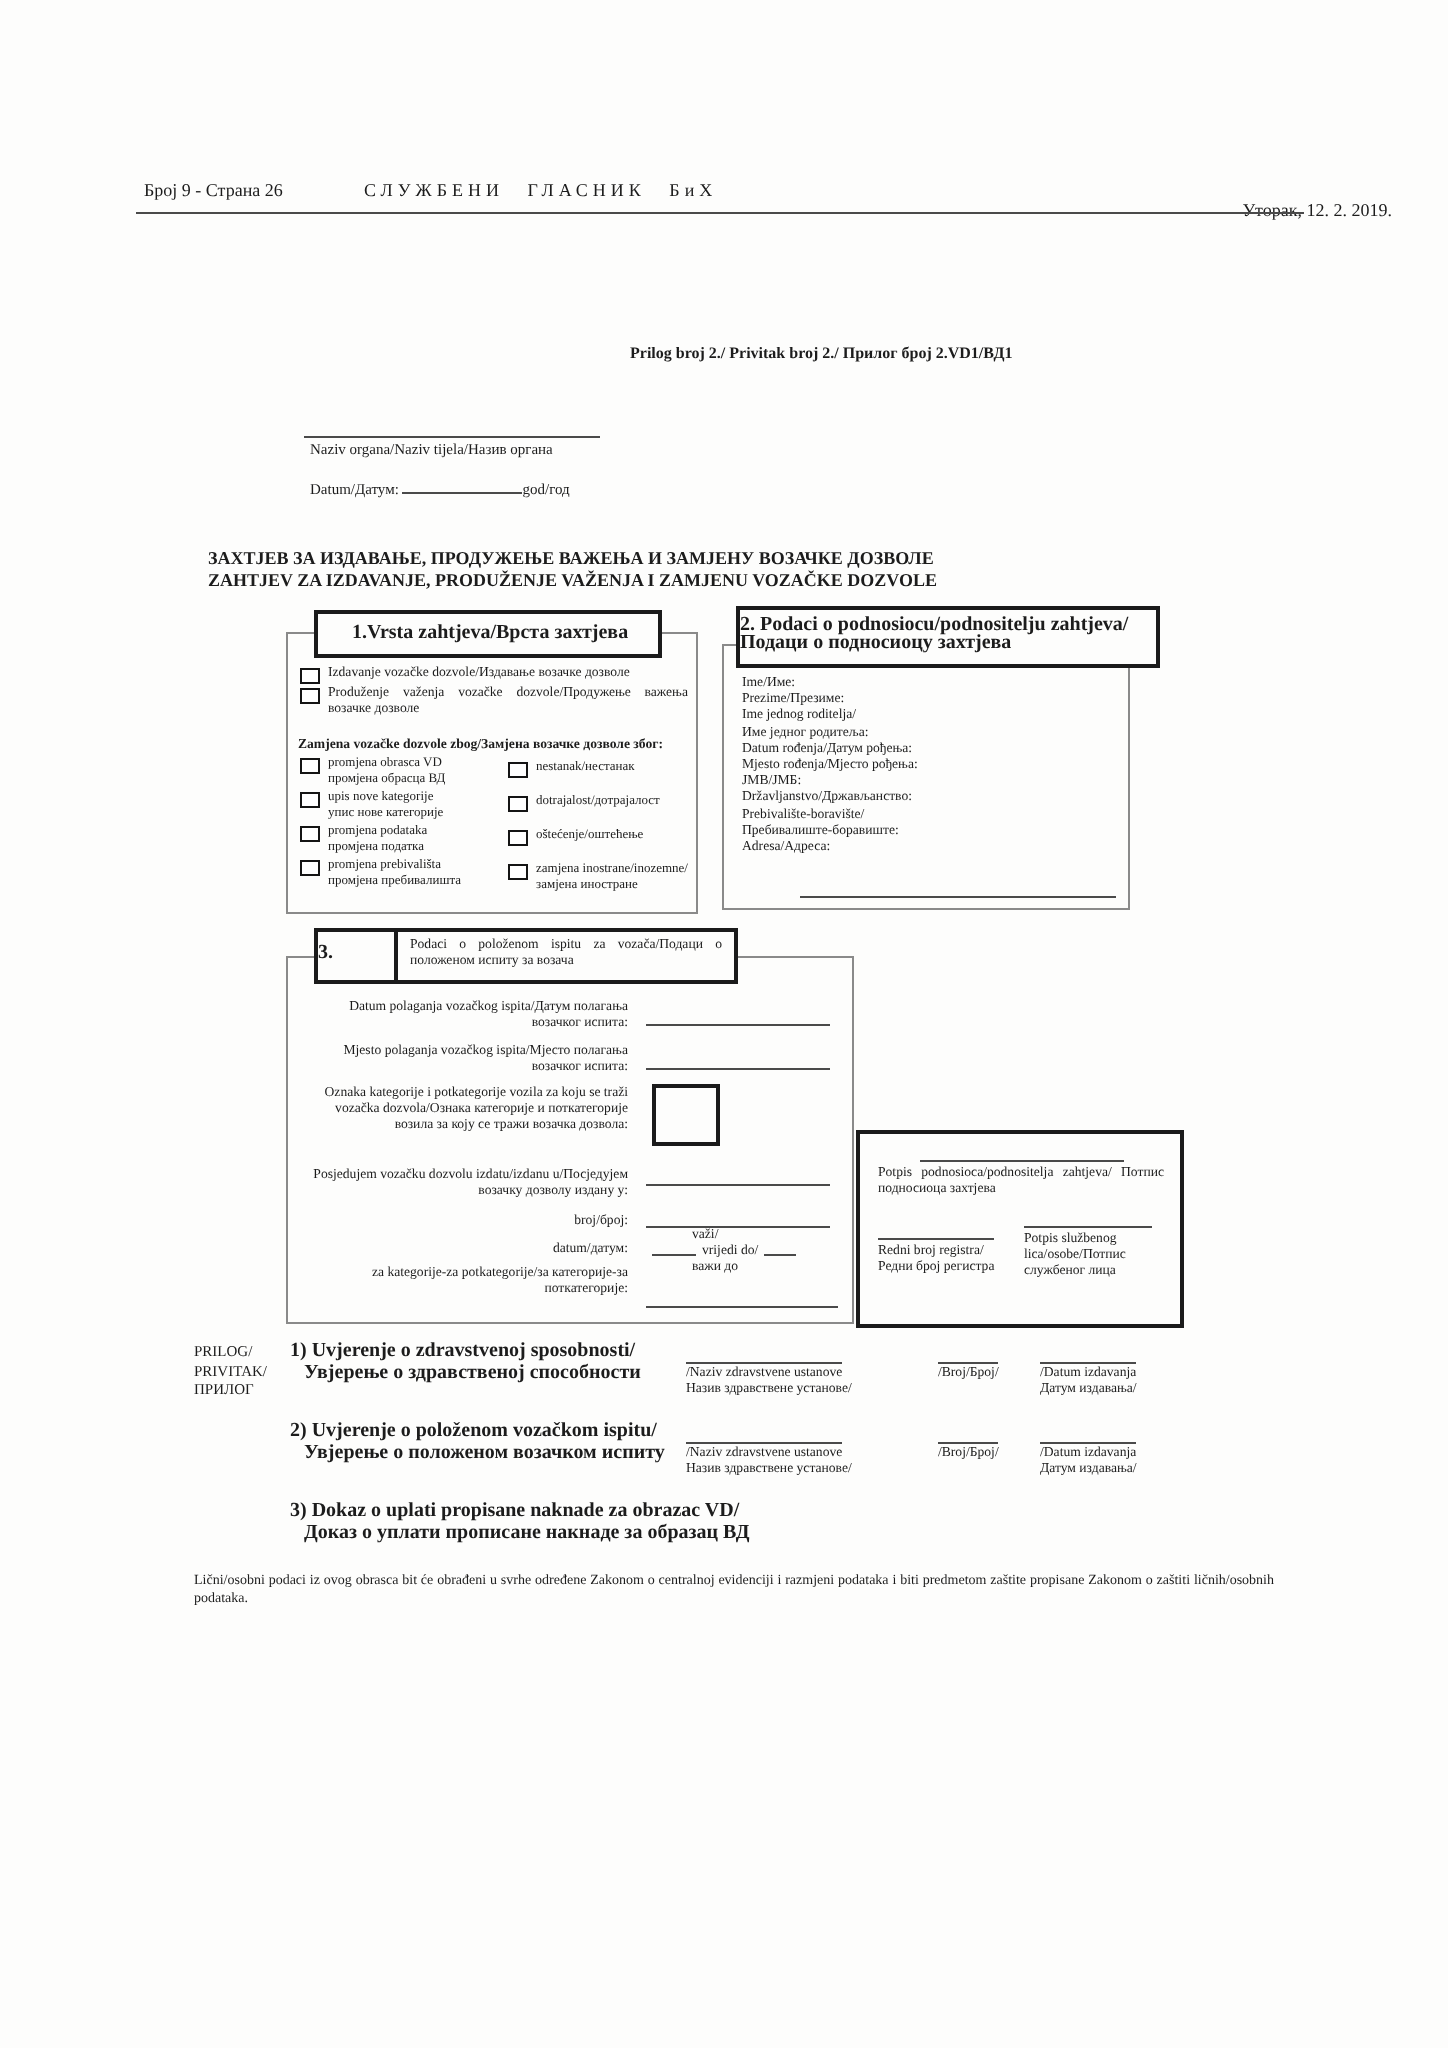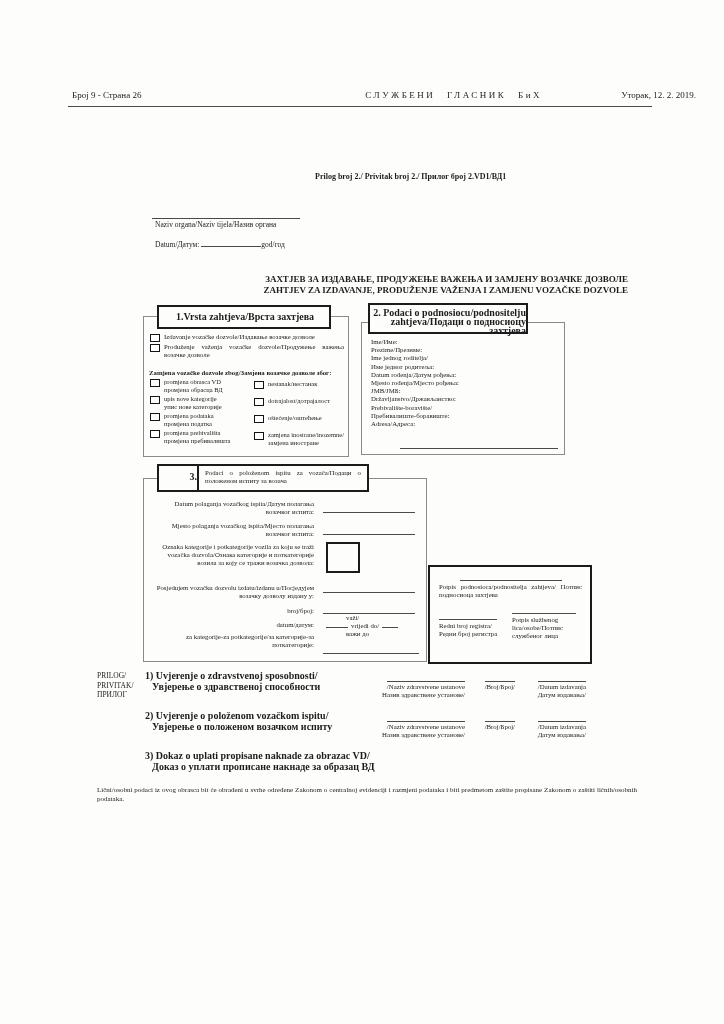--- a/index.html
+++ b/index.html
@@ -8,40 +8,40 @@
         margin:0 auto;overflow:hidden;padding-left:48px;}
   .abs{position:absolute;}
   .t65{font-size:6.5px;line-height:8px;}
   .t68{font-size:6.8px;line-height:8.2px;}
   .t7{font-size:7px;line-height:8.6px;}
   .t72{font-size:10px;line-height:9px;font-weight:bold;}
   .t75{font-size:7.5px;line-height:9.5px;}
   .t8{font-size:8px;line-height:10px;}
   .t9{font-size:9px;line-height:11px;}
   .b{font-weight:bold;}
-  .ctr{text-align:right;}
+  .ctr{text-align:left;}
   .rgt{text-align:right;}
   .jst{text-align:justify;}
   .hline{height:0;border-top:1px solid #4a4a4a;}
   .box-thin{border:1px solid #8a8a8a;}
   .box-thick{border:2px solid #1b1b1b;background:#fdfdfc;}
   .cb{display:inline-block;width:8px;height:6px;border:1.5px solid #141414;
       background:#fff;flex:none;margin-top:1px;}
   .cbrow{display:flex;gap:4px;align-items:flex-start;}
   .ovl{display:inline-block;border-top:1px solid #4a4a4a;padding-top:1px;}
   .gaz{letter-spacing:2.5px;word-spacing:7px;}
 </style>
 </head>
 <body>
 
 <div class="page">
 
   <div class="abs t9" style="left:72px;top:90px;">Број 9 - Страна 26</div>
   <div class="abs t9 gaz ctr" style="left:182px;top:90px;width:360px;">СЛУЖБЕНИ ГЛАСНИК БиХ</div>
-  <div class="abs t9" style="right:76px;top:90px;">Уторак, 12. 2. 2019.</div>
+  <div class="abs t9" style="right:76px;top:100px;">Уторак, 12. 2. 2019.</div>
   <div class="abs hline" style="left:68px;top:106px;width:584px;"></div>
 
   <div class="abs t8 b" style="left:315px;top:172px;">Prilog broj 2./ Privitak broj 2./ Прилог број 2.VD1/ВД1</div>
 
   <div class="abs hline" style="left:152px;top:218px;width:148px;"></div>
   <div class="abs t75" style="left:155px;top:220px;">Naziv organa/Naziv tijela/Назив органа</div>
   <div class="abs t75" style="left:155px;top:240px;">
     <span>Datum/Датум:</span>
     <span class="hline" style="display:inline-block;width:60px;vertical-align:baseline;"></span><span>god/год</span>
   </div>
@@ -112,21 +112,21 @@
       <div class="t68">Datum rođenja/Датум рођења:</div>
       <div class="t68">Mjesto rođenja/Мјесто рођења:</div>
       <div class="t68">JMB/ЈМБ:</div>
       <div class="t68">Državljanstvo/Држављанство:</div>
       <div class="t68">Prebivalište-boravište/</div>
       <div class="t68">Пребивалиште-боравиште:</div>
       <div class="t68">Adresa/Адреса:</div>
     </div>
     <div class="abs hline" style="left:38px;top:125px;width:158px;"></div>
   </div>
-  <div class="abs box-thick t72 ctr" style="left:368px;top:303px;width:160px;height:31px;padding-top:3px;box-sizing:border-box;">2. Podaci o podnosiocu/podnositelju zahtjeva/Подаци о подносиоцу захтјева</div>
+  <div class="abs box-thick t72 ctr" style="left:368px;top:303px;width:212px;height:31px;padding-top:3px;box-sizing:border-box;">2. Podaci o podnosiocu/podnositelju zahtjeva/Подаци о подносиоцу захтјева</div>
 
   <div class="abs box-thin" style="left:143px;top:478px;width:282px;height:182px;">
     <div class="abs t68 rgt" style="left:5px;top:21px;width:165px;">Datum polaganja vozačkog ispita/Датум полагања возачког испита:</div>
     <div class="abs hline" style="left:179px;top:33px;width:92px;"></div>
 
     <div class="abs t68 rgt" style="left:5px;top:43px;width:165px;">Mjesto polaganja vozačkog ispita/Мјесто полагања возачког испита:</div>
     <div class="abs hline" style="left:179px;top:55px;width:92px;"></div>
 
     <div class="abs t68 rgt" style="left:5px;top:64px;width:165px;">Oznaka kategorije i potkategorije vozila za koju se traži vozačka dozvola/Ознака категорије и поткатегорије возила за коју се тражи возачка дозвола:</div>
     <div class="abs box-thick" style="left:182px;top:63px;width:30px;height:27px;"></div>

